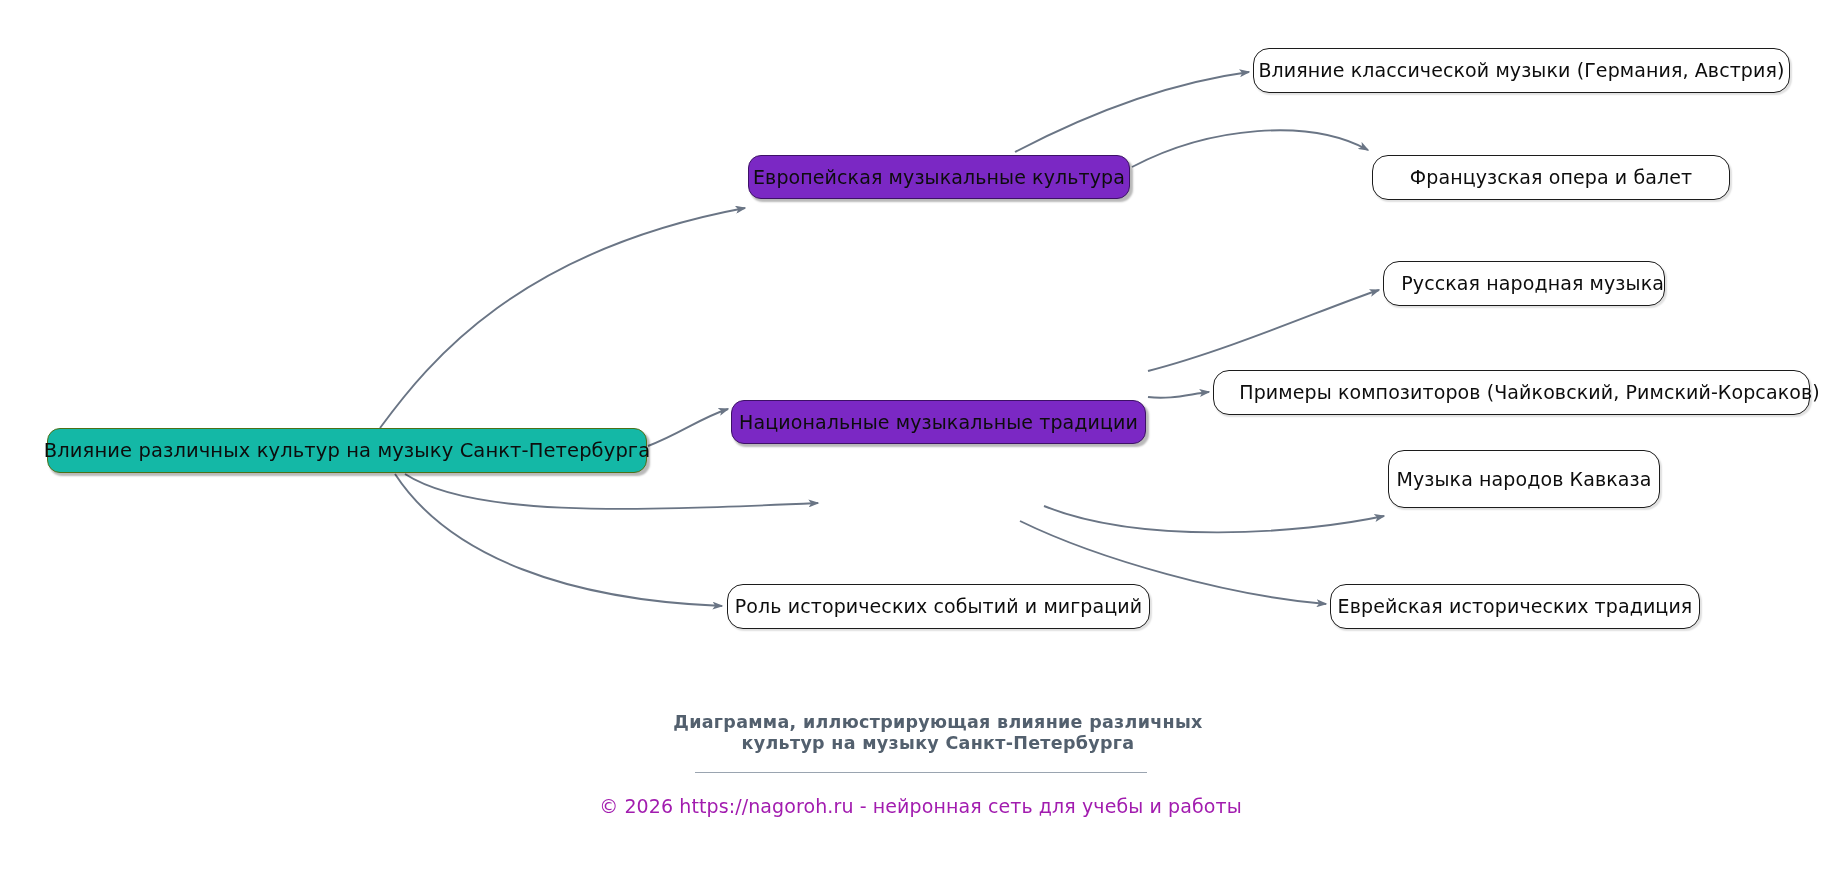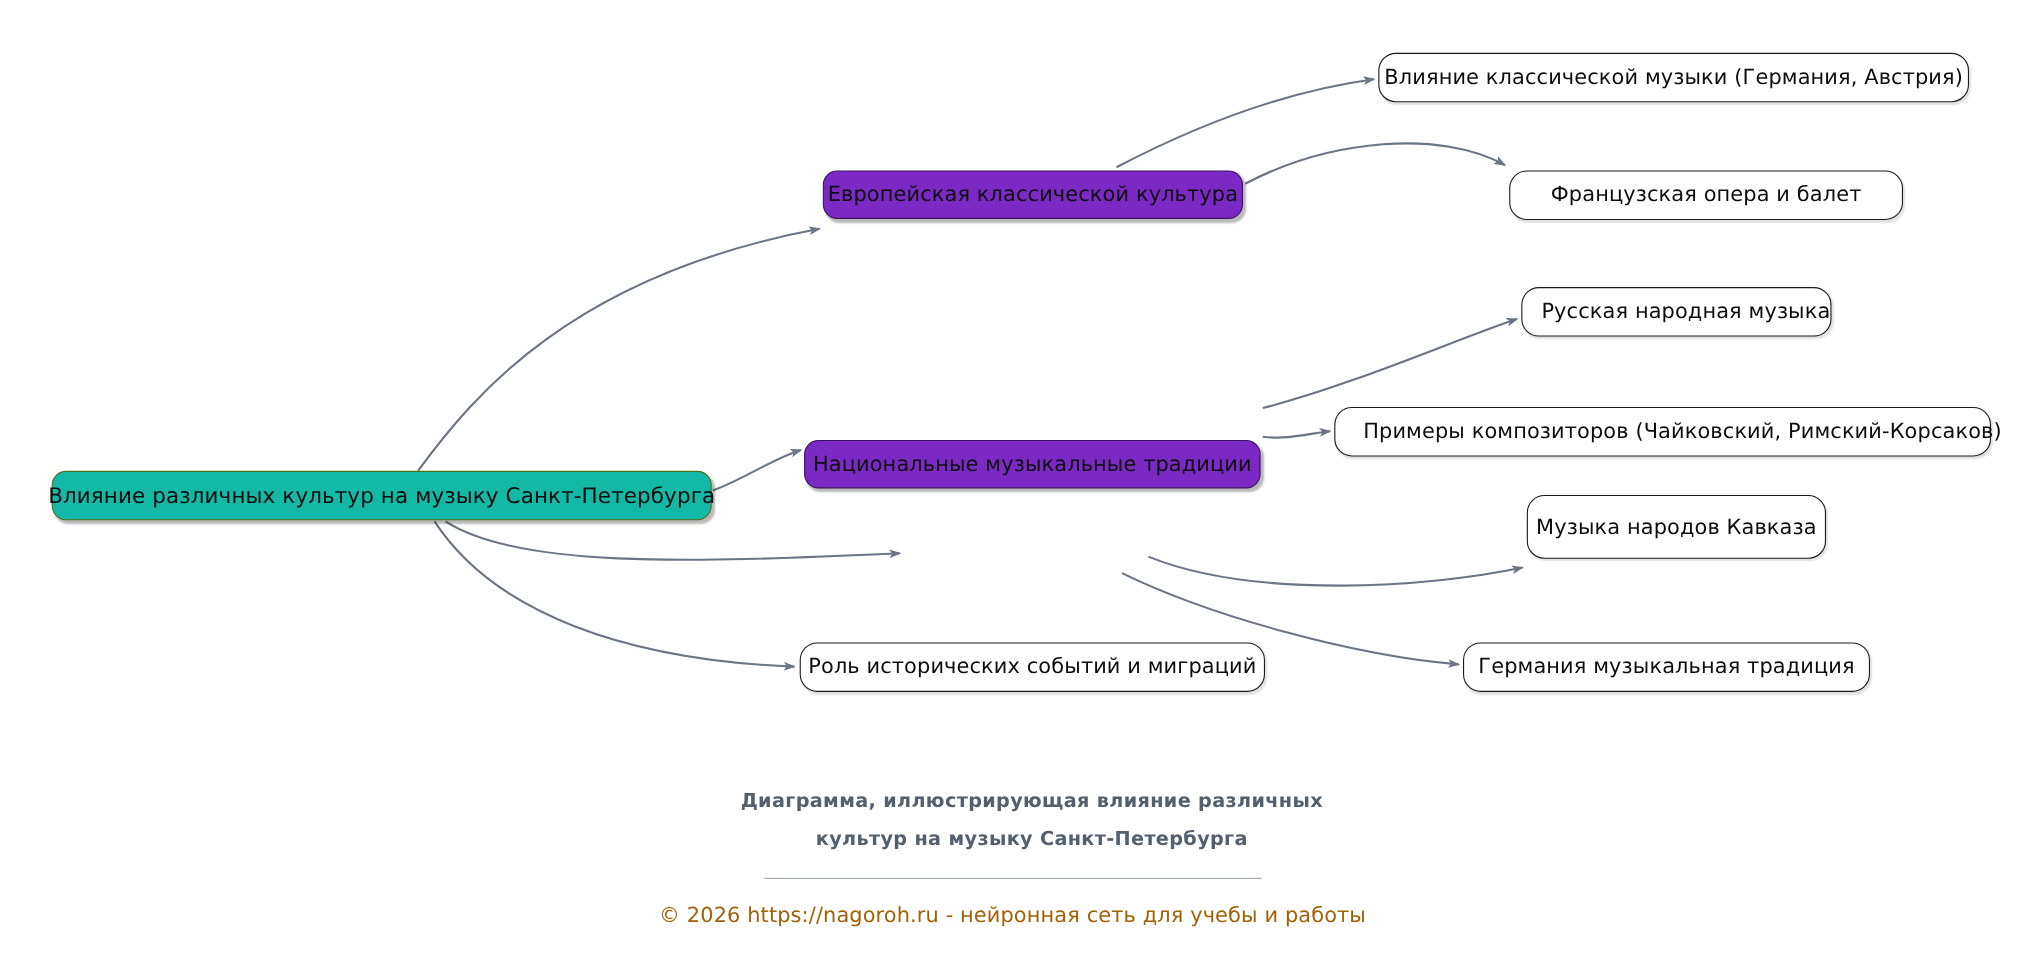--- a/index.html
+++ b/index.html
@@ -76,40 +76,40 @@
     right: 0;
     top: 712px;
     text-align: center;
     pointer-events: none;
   }
 
   #caption-title {
     font-family: "DejaVu Sans", "Liberation Sans", sans-serif;
     font-weight: bold;
     font-size: 17.5px;
-    line-height: 34px;
+    line-height: 21px;
     color: #53606e;
     letter-spacing: 0.3px;
     white-space: pre-line;
     margin: 0 auto;
     padding-left: 35px;
   }
 
   #caption-rule {
     width: 452px;
     height: 0;
     border-top: 1.4px solid #9aa4b0;
     margin: 18px auto 0 auto;
   }
 
   #footer-text {
     margin-top: 22px;
     font-family: "DejaVu Sans", "Liberation Sans", sans-serif;
     font-size: 19px;
-    color: #a16207;
+    color: #a21caf;
     letter-spacing: 0.1px;
   }
 </style>
 </head>
 <body>
 
 <div id="canvas">
 
   <svg id="edge-layer" viewBox="0 0 1841 879">
     <defs>
@@ -140,21 +140,21 @@
 
       <path d="M 1020,521 C 1100,560 1230,596 1326,604"></path>
     </g>
   </svg>
 
   <div class="node root" style="left:47px; top:428px; width:600px; height:45px;">
     <span>Влияние различных культур на музыку Санкт-Петербурга</span>
   </div>
 
   <div class="node branch" style="left:748px; top:155px; width:382px; height:44px;">
-    <span>Европейская классической культура</span>
+    <span>Европейская музыкальные культура</span>
   </div>
 
   <div class="node leaf" style="left:1253px; top:48px; width:537px; height:45px;">
     <span>Влияние классической музыки (Германия, Австрия)</span>
   </div>
 
   <div class="node leaf" style="left:1372px; top:155px; width:358px; height:45px;">
     <span>Французская опера и балет</span>
   </div>
 
@@ -169,21 +169,21 @@
   <div class="node leaf" style="left:1213px; top:370px; width:597px; height:45px;padding-left:36px;">
     <span>Примеры композиторов (Чайковский, Римский-Корсаков)</span>
   </div>
 
 
   <div class="node leaf" style="left:1388px; top:450px; width:272px; height:58px;">
     <span>Музыка народов Кавказа</span>
   </div>
 
   <div class="node leaf" style="left:1330px; top:584px; width:370px; height:45px;">
-    <span>Германия музыкальная традиция</span>
+    <span>Еврейская исторических традиция</span>
   </div>
 
   <div class="node leaf" style="left:727px; top:584px; width:423px; height:45px;">
     <span>Роль исторических событий и миграций</span>
   </div>
 
   <div id="caption-block">
     <div id="caption-title">Диаграмма, иллюстрирующая влияние различных
 культур на музыку Санкт-Петербурга</div>
     <div id="caption-rule"></div>

